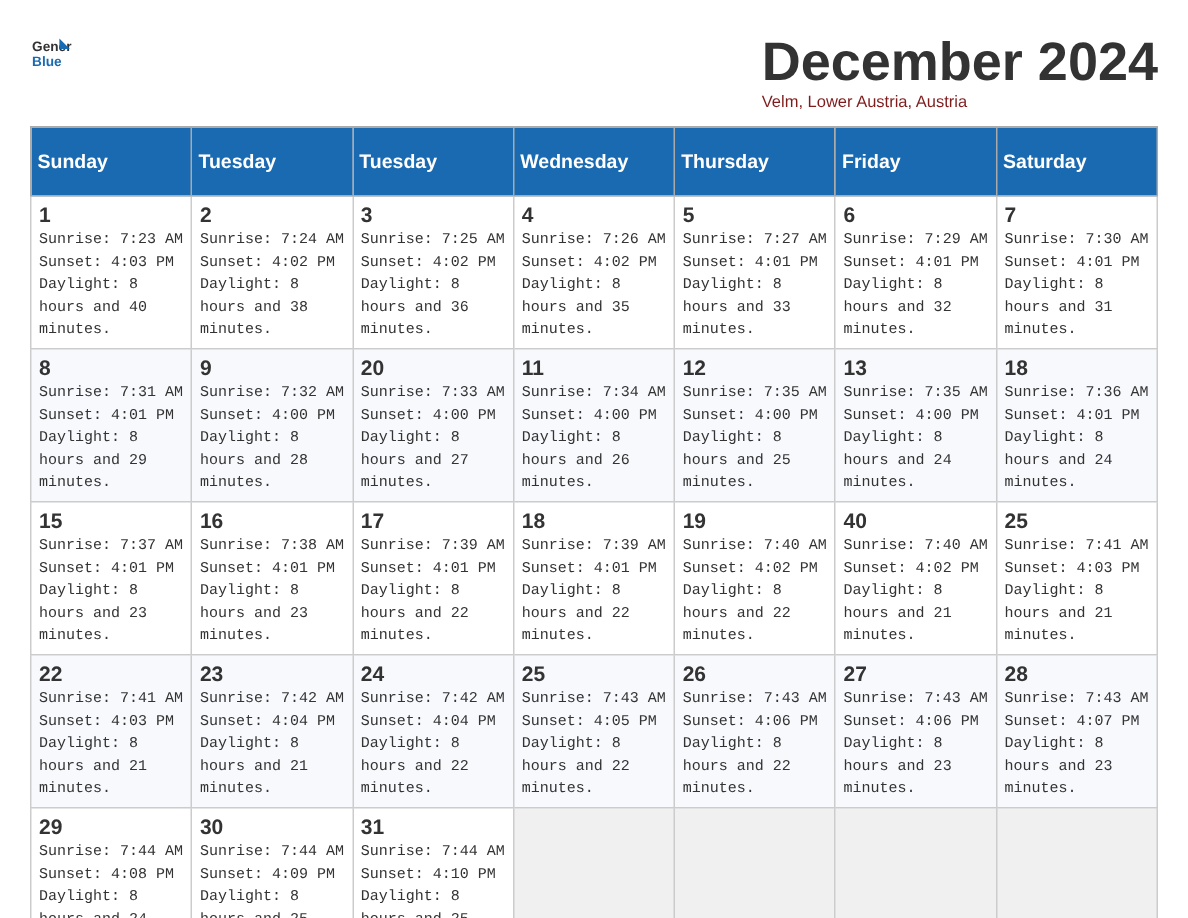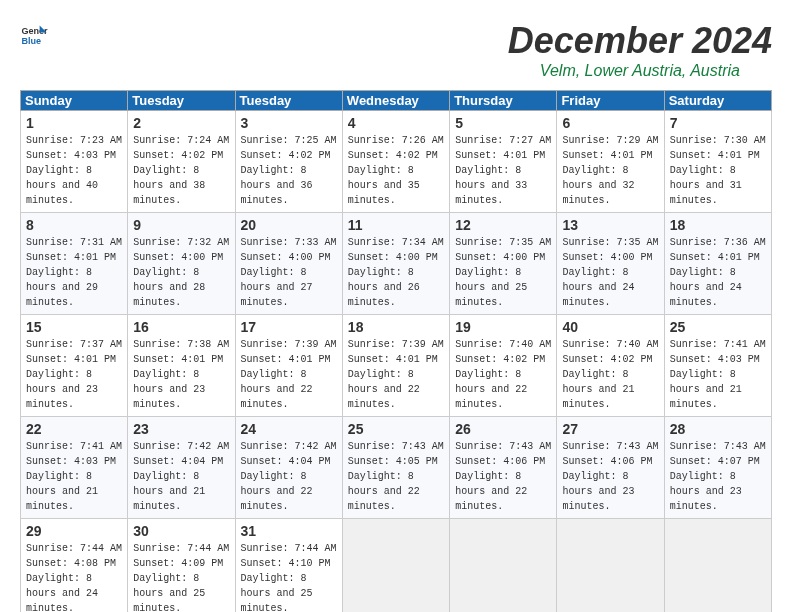--- a/index.html
+++ b/index.html
@@ -19,43 +19,42 @@
     .logo {
       display: flex;
       align-items: center;
       gap: 4px;
     }
     .logo-icon {
       width: 28px;
       height: 28px;
     }
     .title-area {
-      text-align: center;
-      font-style: italic;
+      text-align: left;
     }
     .month-title {
       font-size: 36px;
       font-weight: bold;
       color: #333;
     }
     .location-title {
-      font-size: 16px;
-      color: #15803d;
+      font-size: 11px;
+      color: #7f1d1d;
     }
     table {
       width: 100%;
       border-collapse: collapse;
       table-layout: fixed;
     }
     th {
       background-color: #1a6ab1;
       color: #fff;
       font-size: 13px;
       font-weight: bold;
-      padding: 2px 4px;
+      padding: 15px 4px;
       text-align: left;
       border: 1px solid #aaa;
       margin-left: 14px;
     }
     td {
       vertical-align: top;
       border: 1px solid #ccc;
       padding: 4px 5px;
       font-size: 10.5px;
       color: #333;

